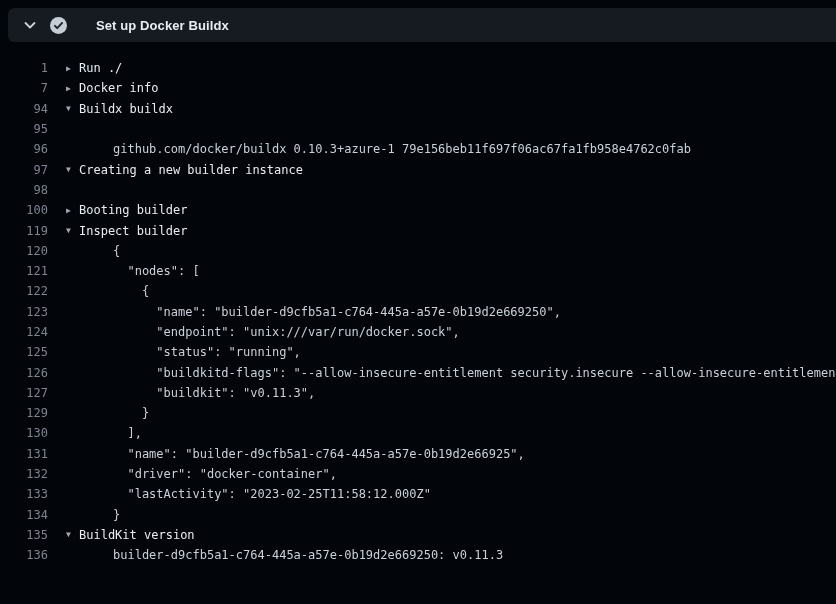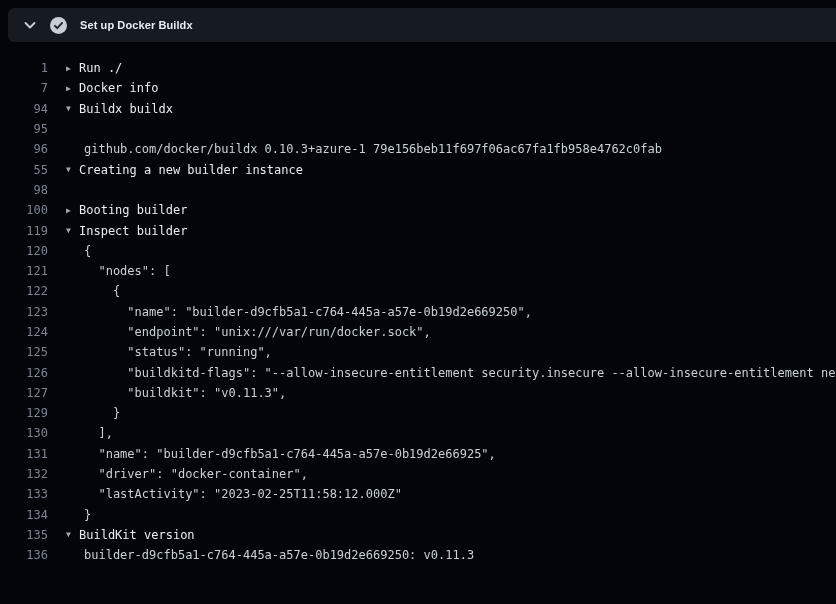--- a/index.html
+++ b/index.html
@@ -35,24 +35,24 @@
     display:flex;align-items:center;justify-content:center;
     color:#c9d1d9;
     background:none;border:none;cursor:pointer;
   }
   .status-ico{
     margin-left:8px;
     width:17px;height:17px;
     display:flex;align-items:center;justify-content:center;
   }
   .step-title{
-    margin-left:13px;
+    margin-left:29px;
     color:var(--title);
     font-family:"Liberation Sans","DejaVu Sans",sans-serif;
-    font-size:11px;
+    font-size:13px;
     font-weight:600;
     letter-spacing:.1px;
   }
   .log{
     position:absolute;
     left:0;top:42px;right:0;bottom:0;
     padding-top:16px;
     overflow:hidden;
   }
   .row{
@@ -74,21 +74,21 @@
     font-size:8px;
     color:var(--caret);
     text-align:left;
   }
   .row .txt{
     white-space:pre;
     color:var(--text);
   }
   .row.group .txt{color:var(--group-text);text-align:right;}
   .row.command .txt{color:var(--command);margin-top:47px;}
-  .row.text .txt{padding-left:5px;}
+  .row.text .txt{padding-left:5px;margin-left:29px;}
 </style>
 </head>
 <body>
 
 <div class="step-header">
   <button class="chev-btn">
     <svg width="16" height="16" viewBox="0 0 16 16" aria-hidden="true">
       <path d="M3.5 6l4.5 4.5L12.5 6" stroke="currentColor" stroke-width="1.8" fill="none" stroke-linecap="round" stroke-linejoin="round"></path>
     </svg>
   </button>
@@ -121,21 +121,21 @@
     <span class="ln">95</span>
     <span class="caret"></span>
     <span class="txt">/usr/bin/docker buildx version</span>
   </div>
     <div class="row text">
     <span class="ln">96</span>
     <span class="caret"></span>
     <span class="txt">github.com/docker/buildx 0.10.3+azure-1 79e156beb11f697f06ac67fa1fb958e4762c0fab</span>
   </div>
     <div class="row group">
-    <span class="ln">55</span>
+    <span class="ln">97</span>
     <span class="caret">▼</span>
     <span class="txt">Creating a new builder instance</span>
   </div>
     <div class="row command">
     <span class="ln">98</span>
     <span class="caret"></span>
     <span class="txt">/usr/bin/docker buildx create --name builder-d9cfb5a1-c764-445a-a57e-0b19d2e66925 --driver docker-container</span>
   </div>
     <div class="row group">
     <span class="ln">100</span>

